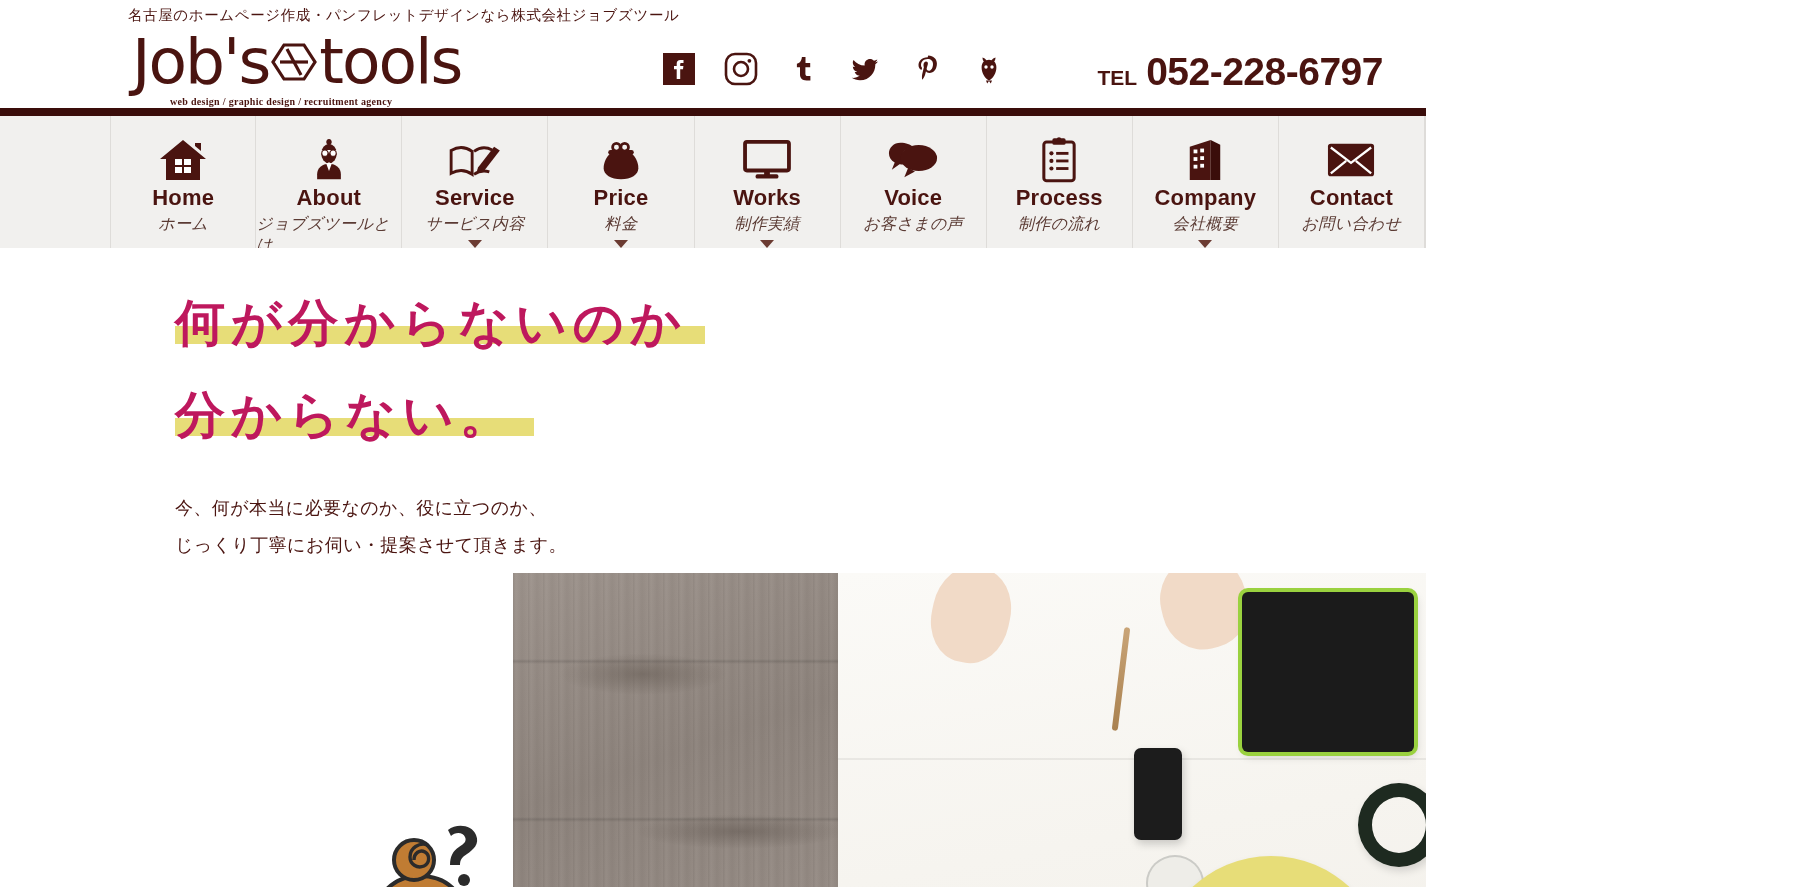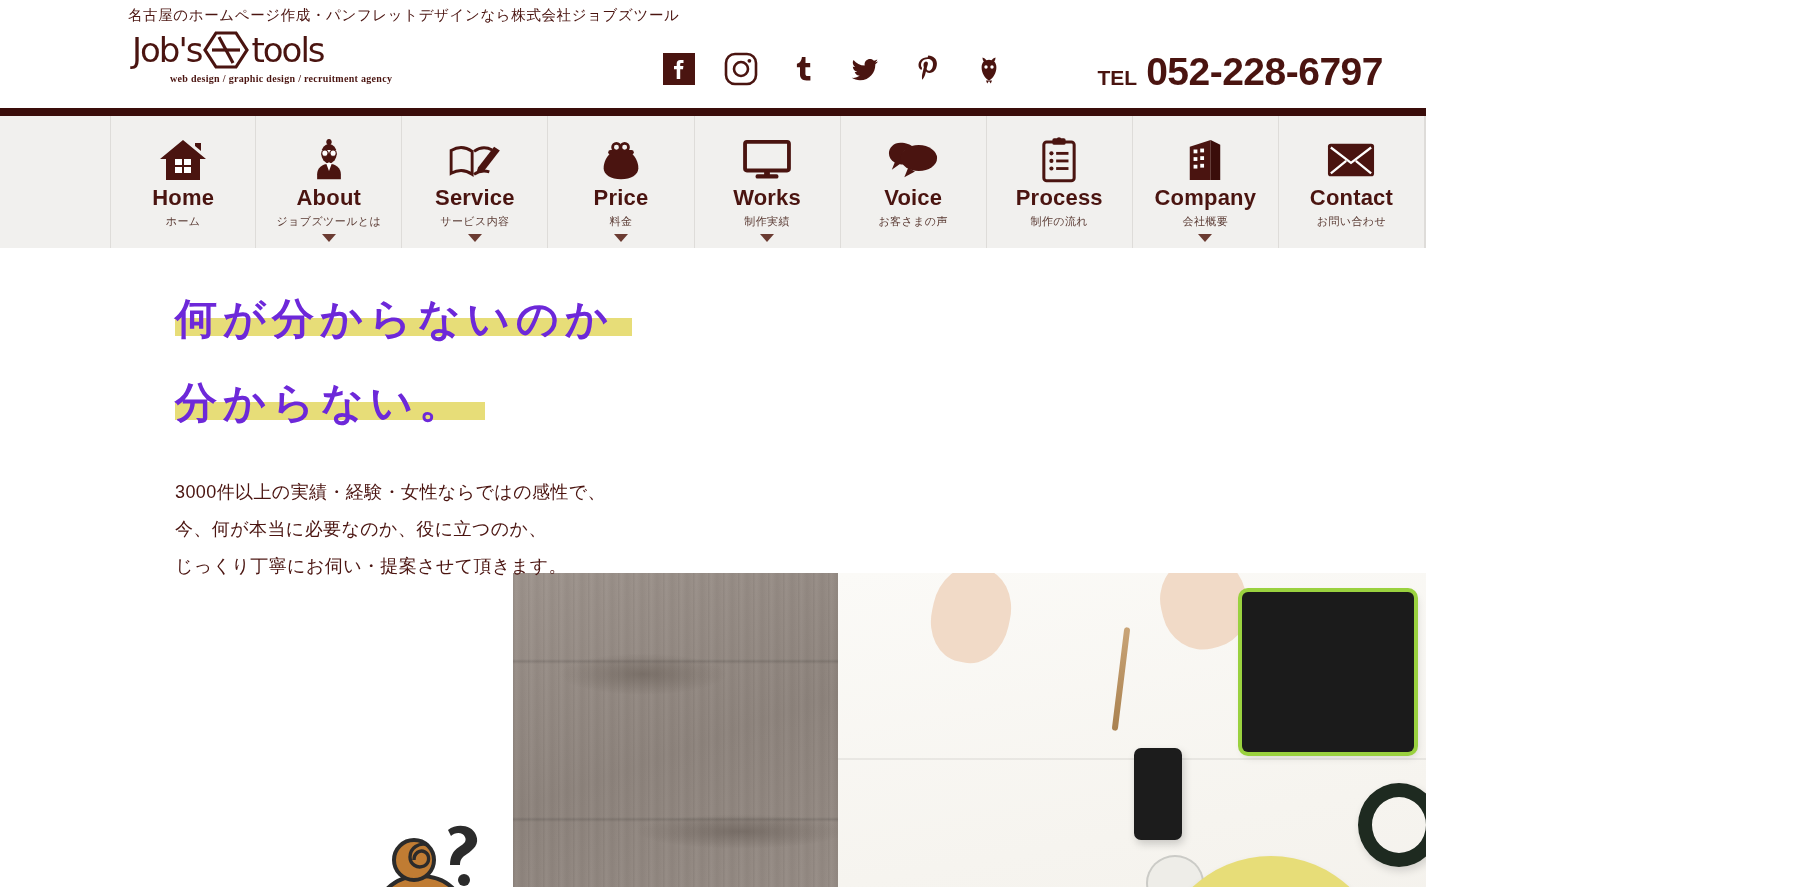--- a/index.html
+++ b/index.html
@@ -16,21 +16,21 @@
   .header { position:relative; height:108px; background:#fff; }
   .tagline {
     position:absolute; left:128px; top:6px;
     font-size:14.5px; letter-spacing:0.6px; color:#4a1410;
     white-space:nowrap;
   }
   .logo-block { position:absolute; left:132px; top:30px; }
   .logo-row { display:flex; align-items:center; }
   .logo-word {
     font-family:"DejaVu Sans", sans-serif;
-    font-size:34px; font-weight:400; letter-spacing:-2px;
+    font-size:63px; font-weight:400; letter-spacing:-2px;
     color:#4a1410; line-height:1;
   }
   .logo-mark { width:46px; height:40px; margin:0 2px; position:relative; }
   .logo-sub {
     font-size:10px; letter-spacing:0.3px; color:#4a1410;
     margin-top:3px; margin-left:38px; font-family:"Liberation Serif", serif;
     font-weight:bold;
   }
   .social {
     position:absolute; right:420px; top:52px;
@@ -60,21 +60,21 @@
     padding-top:22px; border-right:1px solid #dedcd9;
     background:#f1f0ee;
   }
   .nav-item:first-child { border-left:1px solid #dedcd9; }
   .nav-ico { height:44px; display:flex; align-items:center; justify-content:center; }
   .nav-ico svg { display:block; }
   .nav-en {
     font-size:22px; font-weight:bold; color:#4a1410;
     margin-top:4px; letter-spacing:0.2px; line-height:1.1;
   }
-  .nav-jp { font-size:11px; color:#5a3a33; margin-top:4px; letter-spacing:0.4px; }
+  .nav-jp { font-size:16px; color:#5a3a33; margin-top:4px; letter-spacing:0.4px;font-style:italic; }
   .nav-caret {
     margin-top:5px; width:0; height:0;
     border-left:7px solid transparent; border-right:7px solid transparent;
     border-top:8px solid #6b3b32;
   }
   .nav-caret.hidden { visibility:hidden; }
   .nav-spacer { flex:1; background:#f1f0ee; border-left:1px solid #dedcd9; }
 
   
   .hero { position:relative; height:639px; background:#fff; overflow:hidden; }
@@ -131,22 +131,22 @@
   
   .hero-text { position:absolute; left:175px; top:0; width:430px; z-index:5; }
   .headline { margin-top:50px; }
   .hl-line { position:relative; display:inline-block; white-space:nowrap; }
   .hl-line .mark {
     position:absolute; left:0; right:-18px; bottom:4px; height:18px;
     background:#e7dd78; z-index:-1;
   }
   .hl-text {
     font-family:"DejaVu Sans", sans-serif;
-    font-size:42px; font-weight:bold; letter-spacing:6px;
-    color:#6d28d9; line-height:1; position:relative;
+    font-size:50px; font-weight:bold; letter-spacing:6px;
+    color:#be185d; line-height:1; position:relative;
   }
   .hl-line + .hl-line { margin-top:42px; }
   .hero-body { margin-top:50px; }
   .hero-body p {
     font-size:18px; color:#4a1410; letter-spacing:0.4px;
     line-height:2.05; white-space:nowrap;
   }
 
   
   .illus { position:absolute; left:300px; top:570px; width:240px; height:317px; z-index:6; }
@@ -403,21 +403,20 @@
         <div class="hl-line">
           <span class="mark"></span>
           <span class="hl-text">何が分からないのか</span>
         </div>
         <div class="hl-line">
           <span class="mark"></span>
           <span class="hl-text">分からない。</span>
         </div>
       </div>
       <div class="hero-body">
-        <p>3000件以上の実績・経験・女性ならではの感性で、</p>
         <p>今、何が本当に必要なのか、役に立つのか、</p>
         <p>じっくり丁寧にお伺い・提案させて頂きます。</p>
       </div>
     </div>
 
     <div class="illus">
       <svg viewBox="0 0 240 317" width="240" height="317">
 
         <path d="M148 12c9-7 24-5 28 5 4 9-3 15-9 19-5 3-7 6-7 11h-10c0-9 3-14 9-18 5-3 8-6 6-10-2-5-10-5-14-1z" fill="#2b2b2b"></path>
         <circle cx="164" cy="62" r="6" fill="#2b2b2b"></circle>

